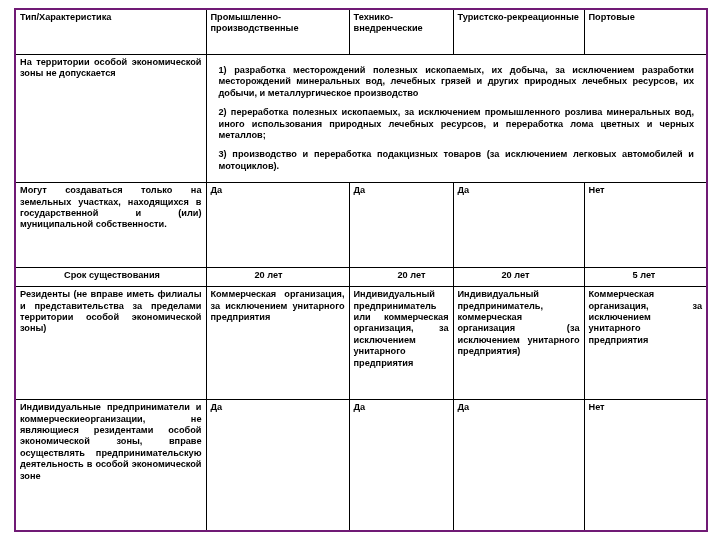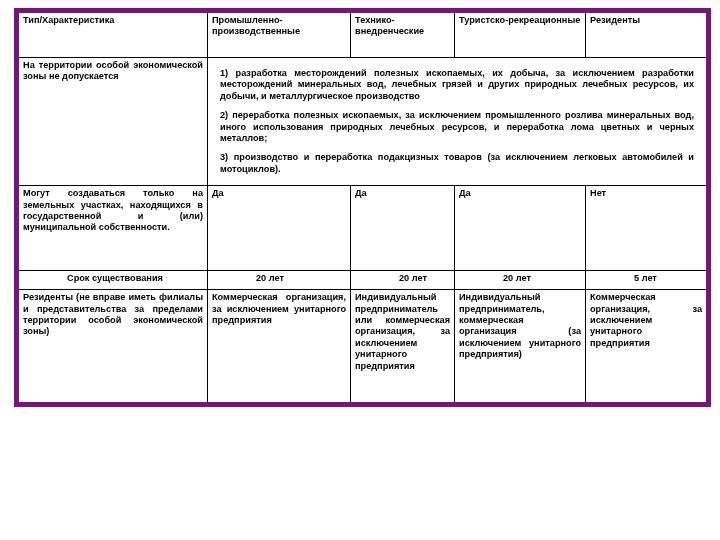--- a/index.html
+++ b/index.html
@@ -20,21 +20,21 @@
     position: absolute;
     left: 14px;
     top: 8px;
     width: 692px;
   }
 
   table.sez-table {
     border-collapse: collapse;
     table-layout: fixed;
     width: 692px;
-    border: 5px solid #701a75;
+    border: 2px solid #701a75;
   }
 
   table.sez-table td {
     border: 1px solid #000000;
     vertical-align: top;
     padding: 2px 4px 2px 4px;
     font-size: 9.2px;
     line-height: 11.4px;
     font-weight: bold;
     text-align: justify;
@@ -108,21 +108,21 @@
         <col class="c4">
         <col class="c5">
     </colgroup>
     <tbody>
 
       <tr class="header-row">
         <td>Тип/Характеристика</td>
         <td>Промышленно-производственные</td>
         <td>Технико-внедренческие</td>
         <td>Туристско-рекреационные</td>
-        <td>Резиденты</td>
+        <td>Портовые</td>
       </tr>
 
       <tr class="row-prohibition">
         <td class="col-desc last-left">На территории особой экономической зоны не допускается</td>
         <td class="merged-prohibition" colspan="4">
           <p>1) разработка месторождений полезных ископаемых, их добыча, за исключением разработки месторождений минеральных вод, лечебных грязей и других природных лечебных ресурсов, их добычи, и металлургическое производство</p>
           <p>2) переработка полезных ископаемых, за исключением промышленного розлива минеральных вод, иного использования природных лечебных ресурсов, и переработка лома цветных и черных металлов;</p>
           <p class="tight">3) производство и переработка подакцизных товаров (за исключением легковых автомобилей и мотоциклов).</p>
         </td>
       </tr>
@@ -144,16 +144,23 @@
       </tr>
 
       <tr class="row-residents">
         <td class="col-desc">Резиденты (не вправе иметь филиалы и представительства за пределами территории особой экономической зоны)</td>
         <td class="val-cell just">Коммерческая организация, за исключением унитарного предприятия</td>
         <td class="val-cell just">Индивидуальный предприниматель или коммерческая организация, за исключением унитарного предприятия</td>
         <td class="val-cell just">Индивидуальный предприниматель, коммерческая организация (за исключением унитарного предприятия)</td>
         <td class="val-cell just">Коммерческая организация, за исключением унитарного предприятия</td>
       </tr>
 
+      <tr class="row-nonres">
+        <td class="col-desc">Индивидуальные предприниматели и коммерческиеорганизации, не являющиеся резидентами особой экономической зоны, вправе осуществлять предпринимательскую деятельность в особой экономической зоне</td>
+        <td class="val-cell">Да</td>
+        <td class="val-cell">Да</td>
+        <td class="val-cell">Да</td>
+        <td class="val-cell">Нет</td>
+      </tr>
 
     </tbody>
   </table>
 </div>
 
 </body></html>

